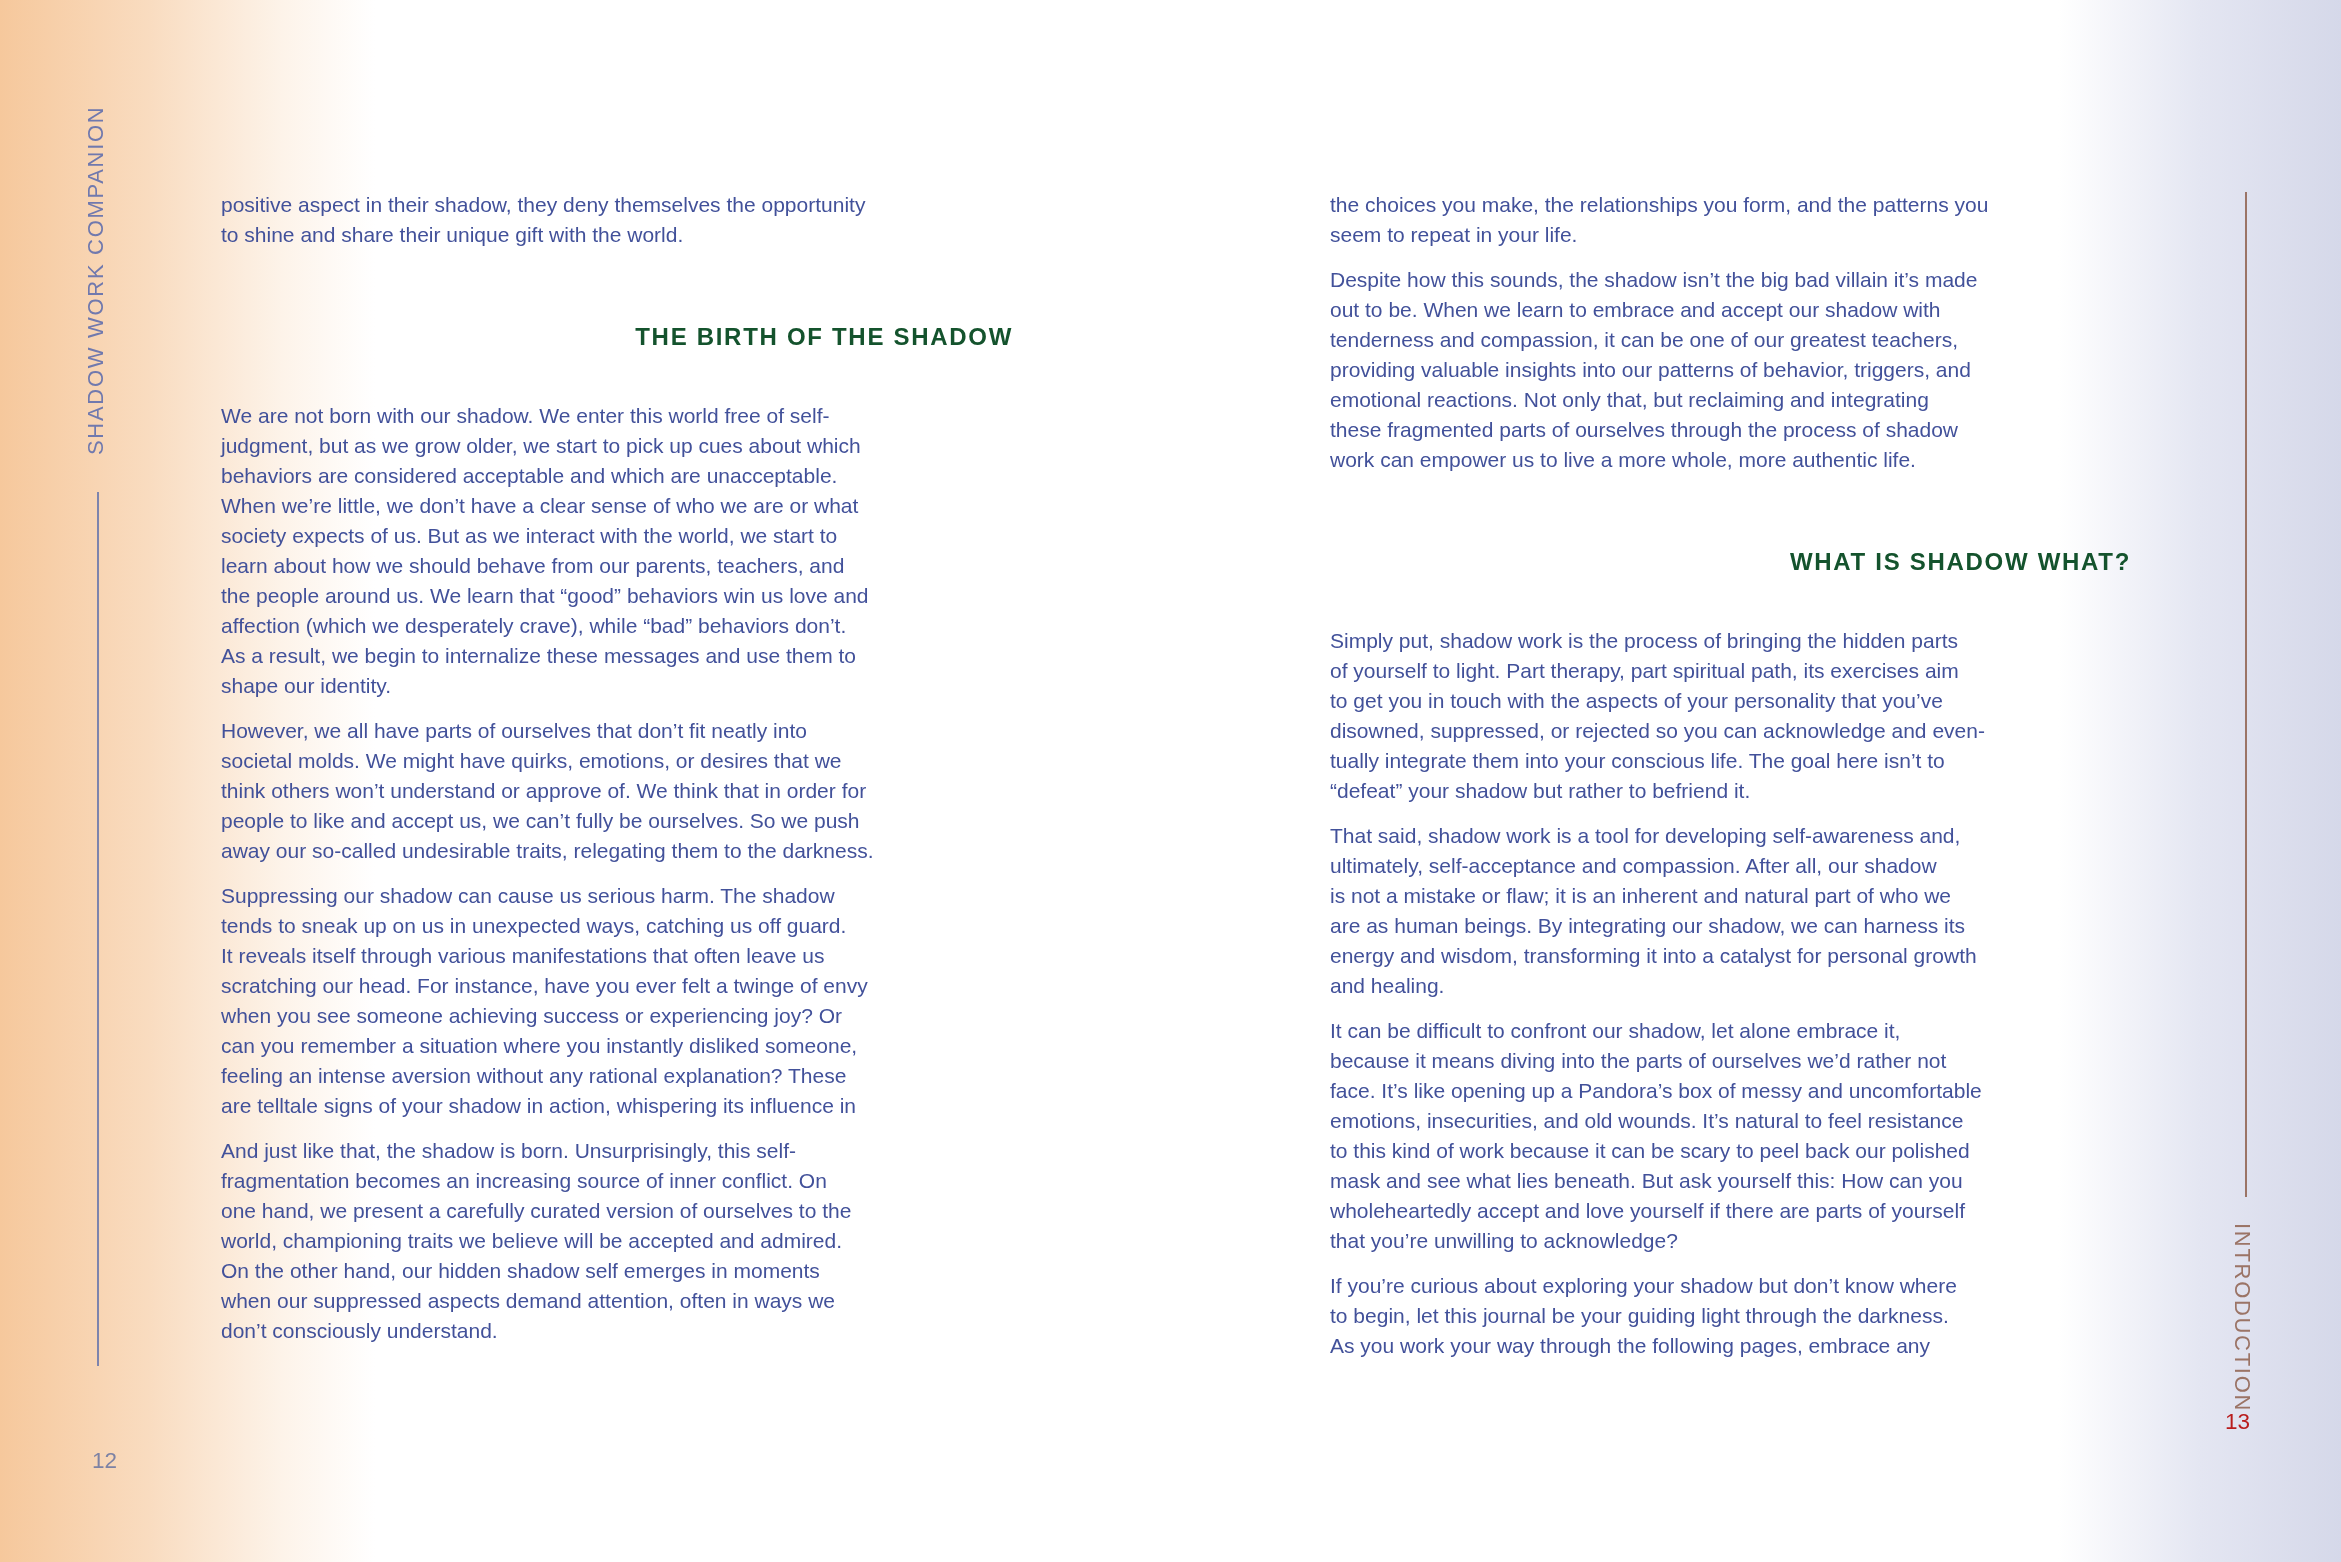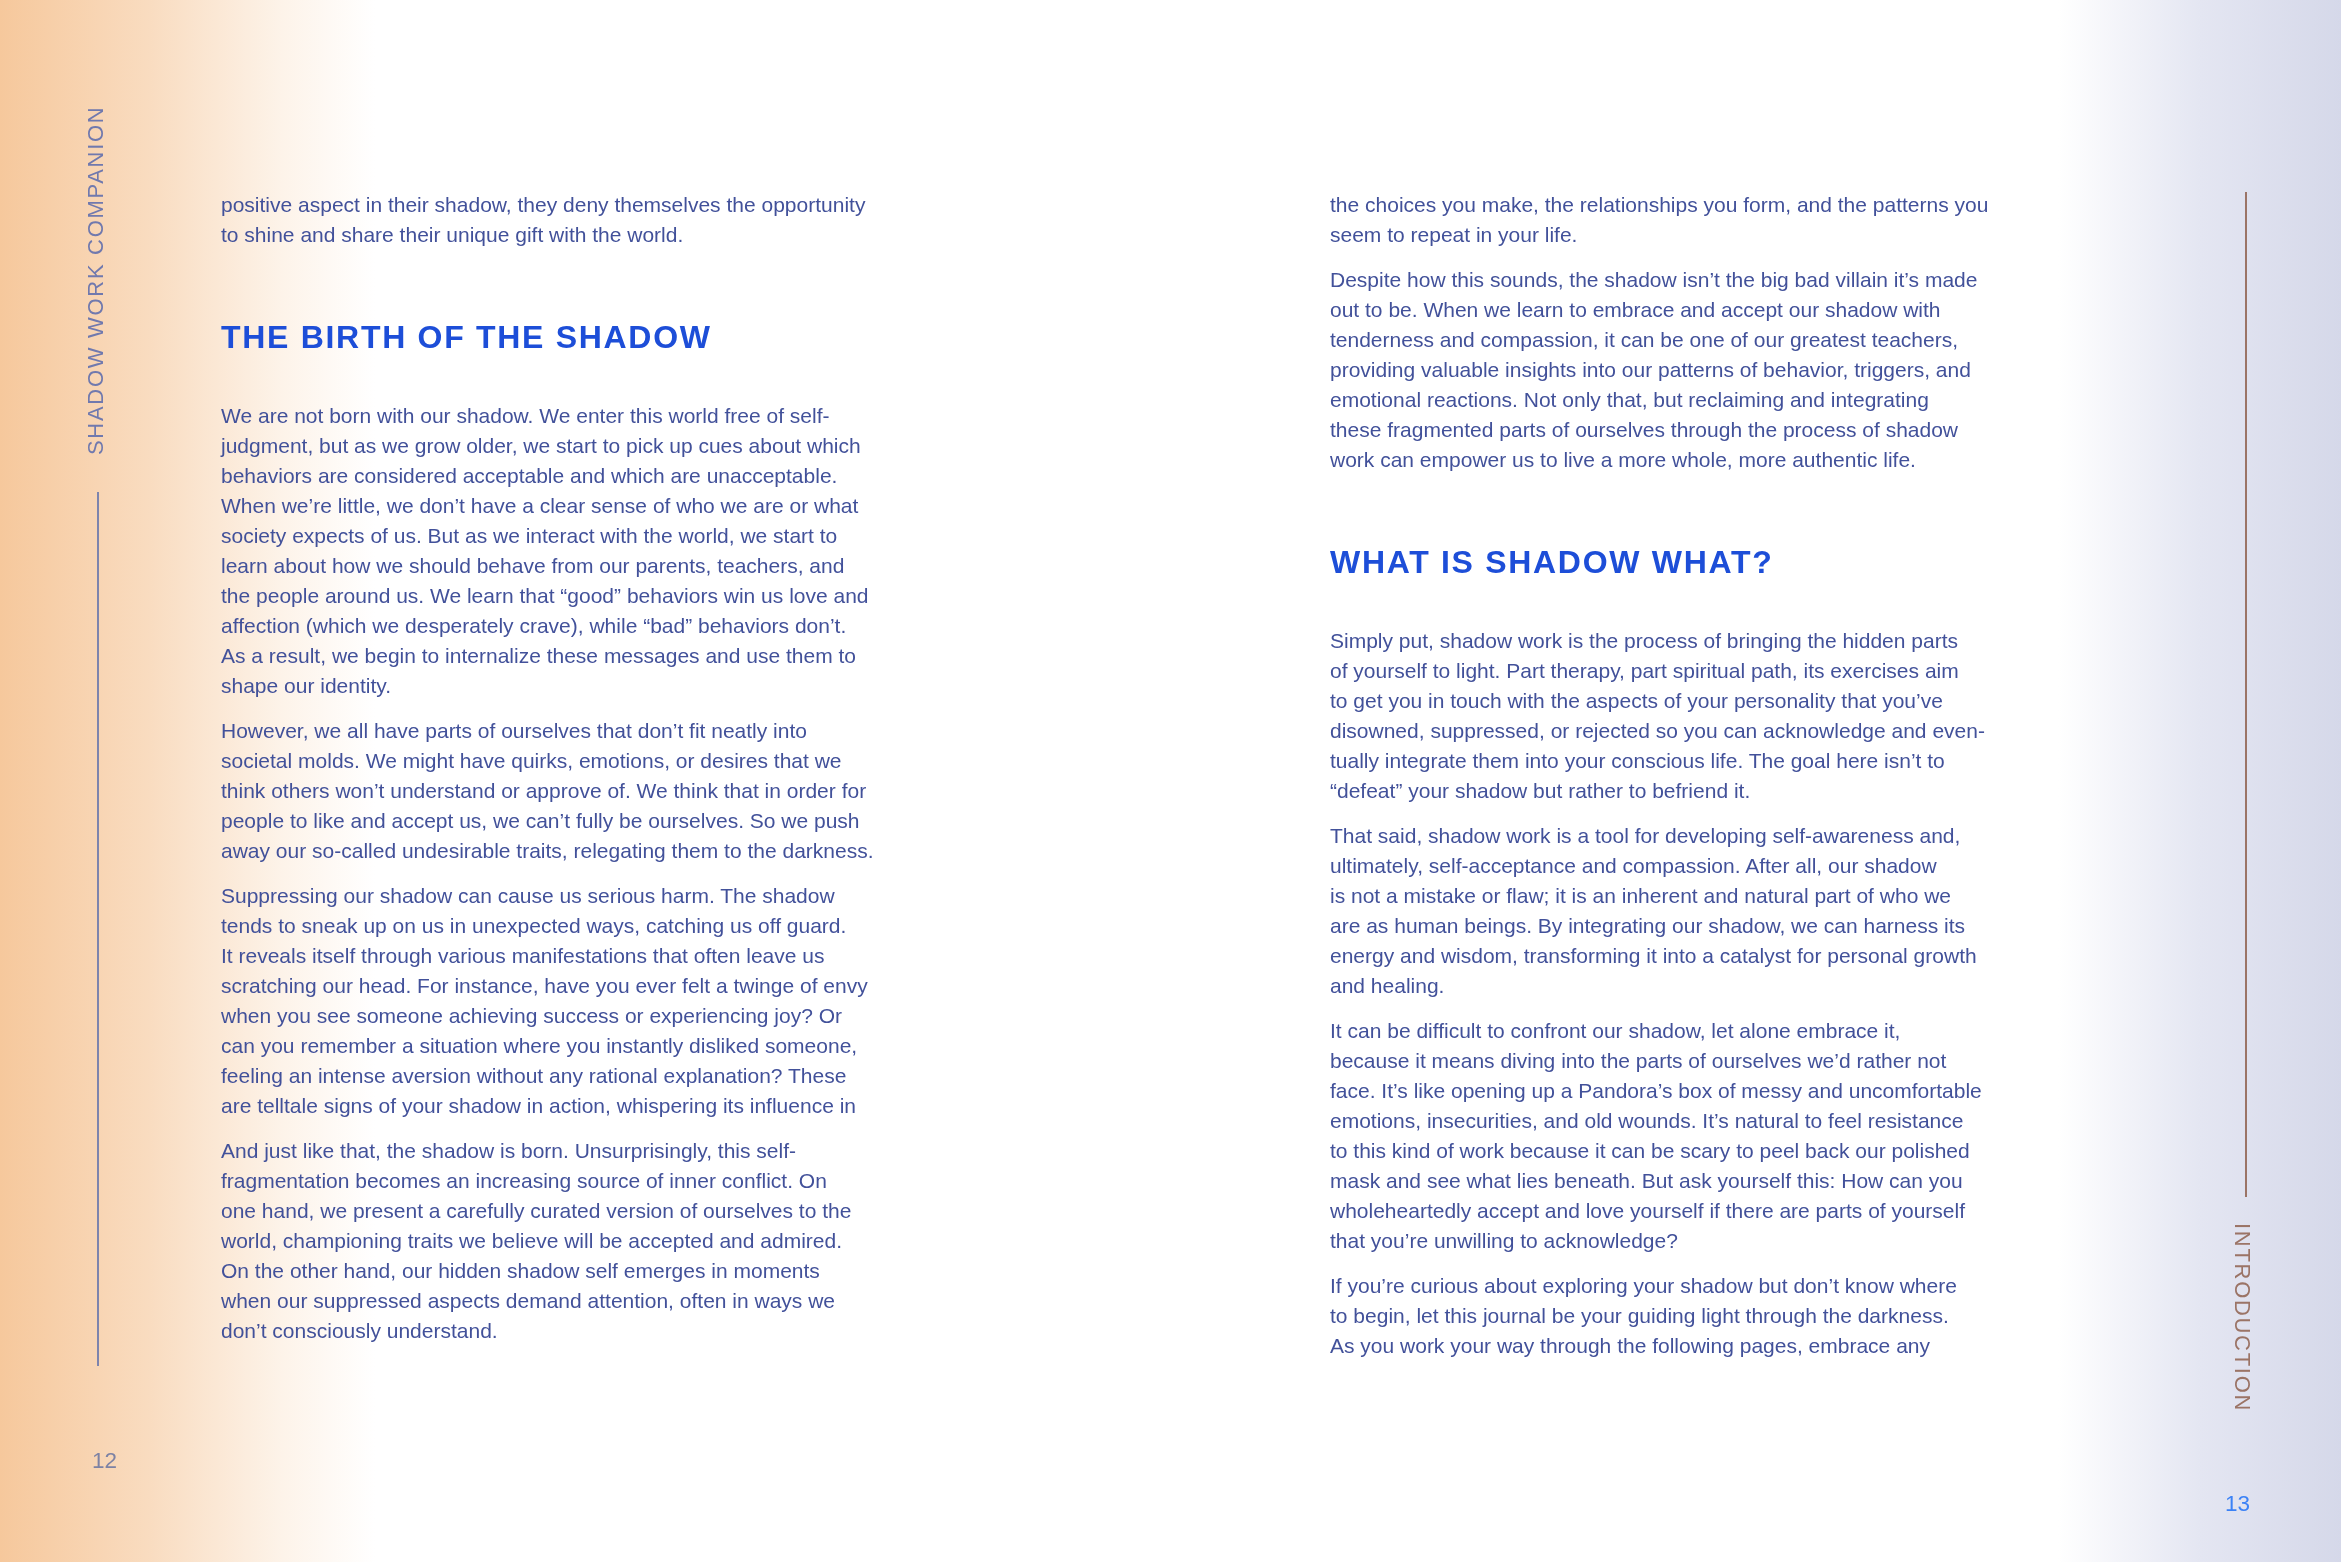--- a/index.html
+++ b/index.html
@@ -33,35 +33,35 @@
     background:#7d84ad;
   }
   .rule-right {
     position:absolute; left:2245px; top:192px; width:1.7px; height:1005px;
     background:#9b7466;
   }
   .pagenum {
     position:absolute; font-size:22.5px;
   }
   .pagenum-left { left:92px; top:1448px; color:#7d82a4; }
-  .pagenum-right { left:2225px; top:1491px; color:#3b82f6; }
+  .pagenum-right { left:2225px; top:1409px; color:#b91c1c; }
   .col {
     position:absolute; top:190px; width:842px;
   }
   .col-left  { left:221px;  }
   .col-right { left:1330px; }
   .col p {
     margin:0 0 15px 0;
     font-size:21px; line-height:30px;
     color:#42519a;
     white-space:pre;
   }
   .col h2 {
-    font-size:32px; line-height:38px; font-weight:bold;
-    color:#1d4ed8; text-align:left; letter-spacing:1.7px;
+    font-size:24px; line-height:38px; font-weight:bold;
+    color:#14532d; text-align:right; letter-spacing:1.7px;
     margin:68px 0 45px 0;
   }
   .heading-left  { width:792px; }
   .heading-right { width:801px; }
 </style>
 </head>
 <body>
 
 <div id="stage">
 

